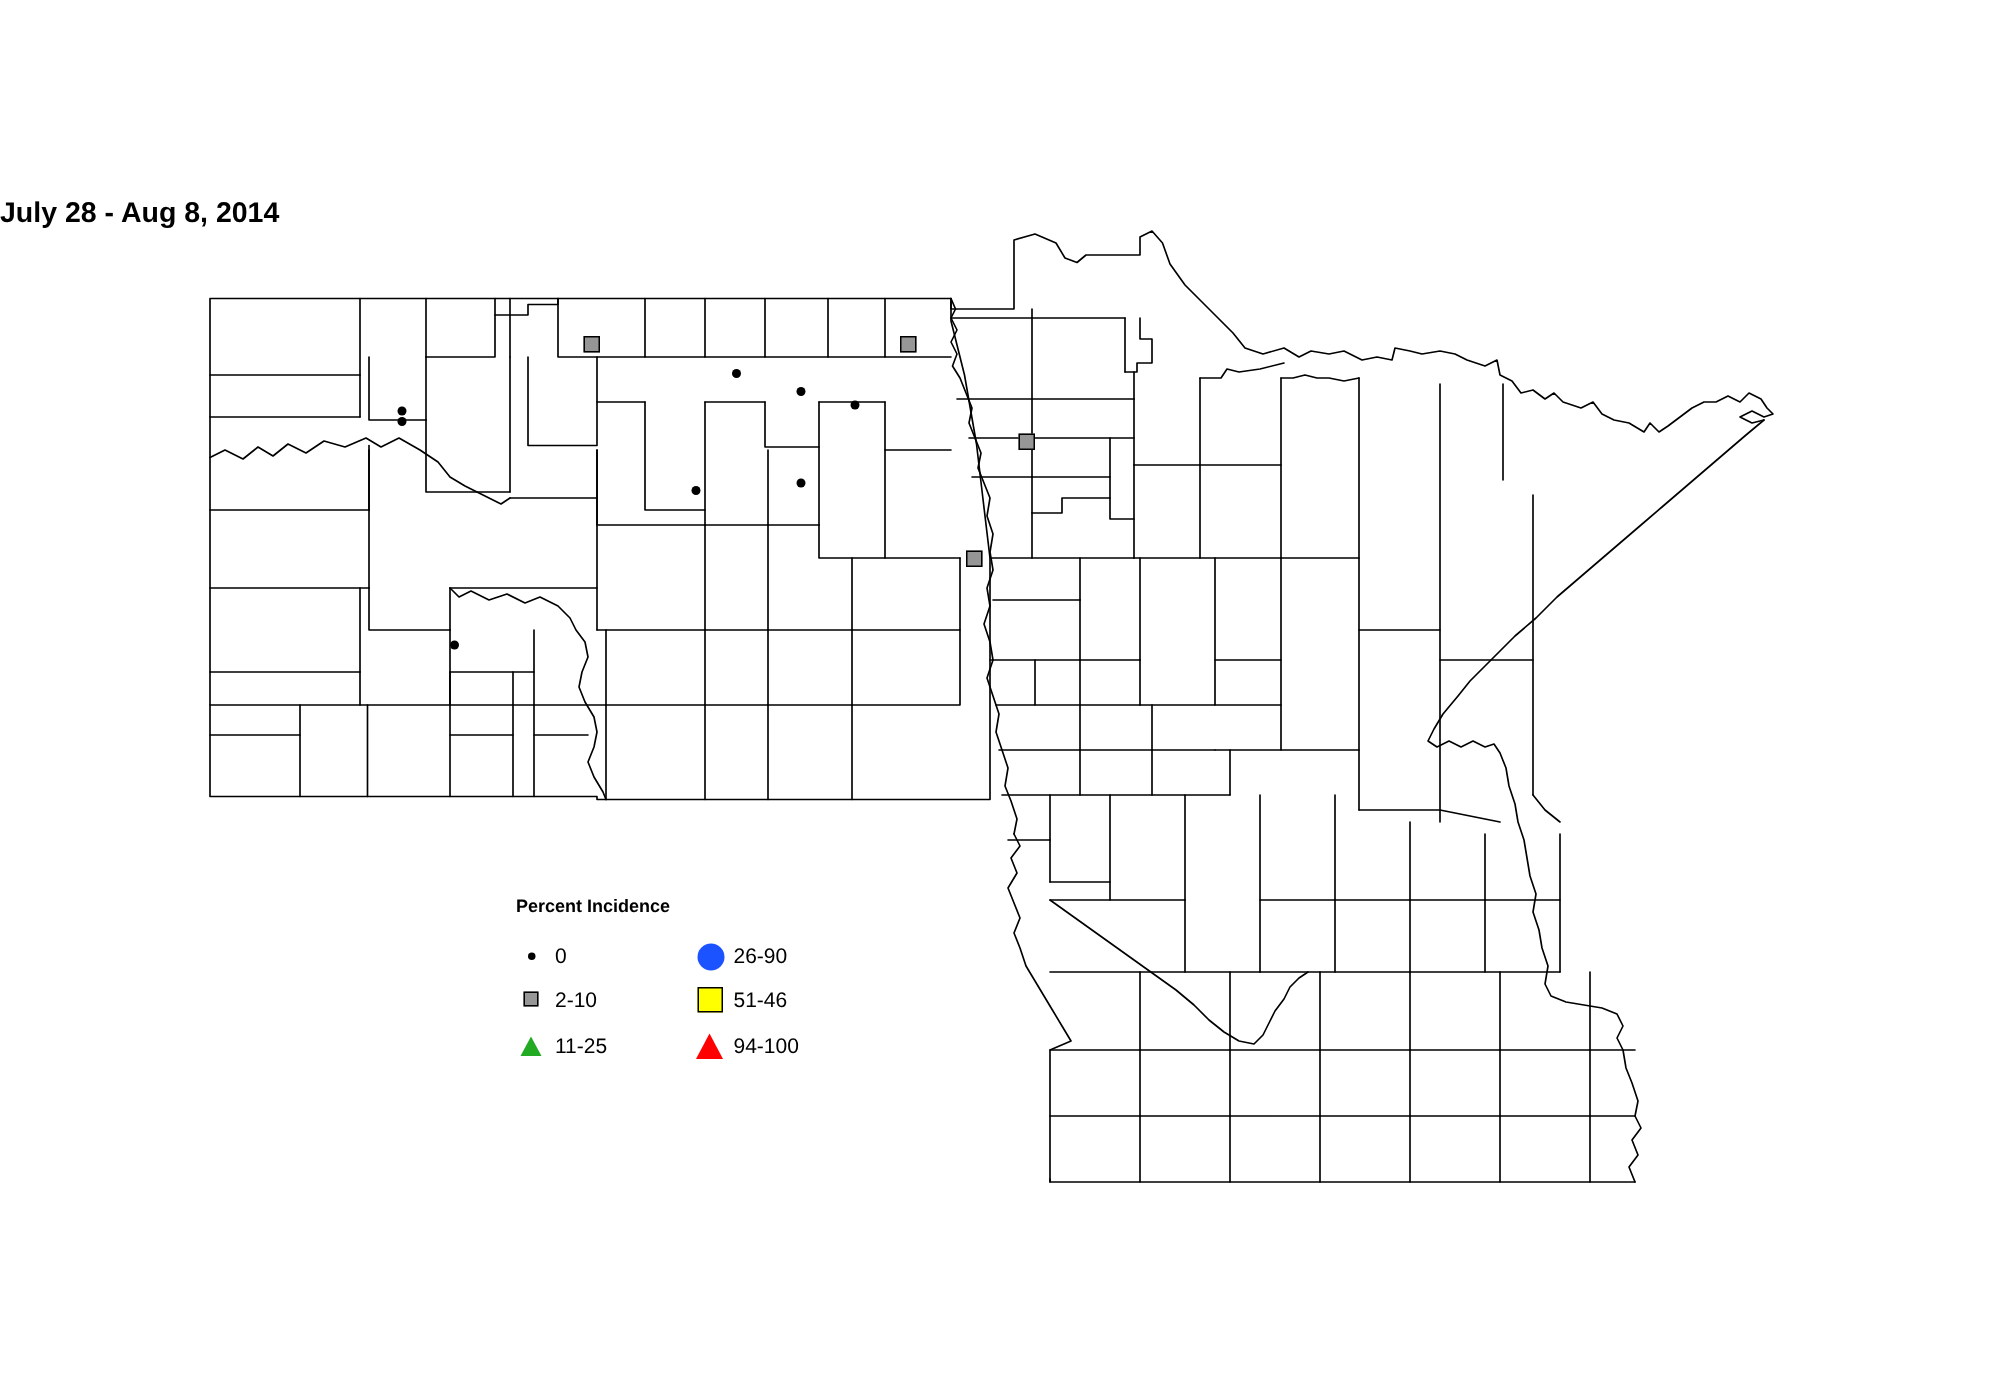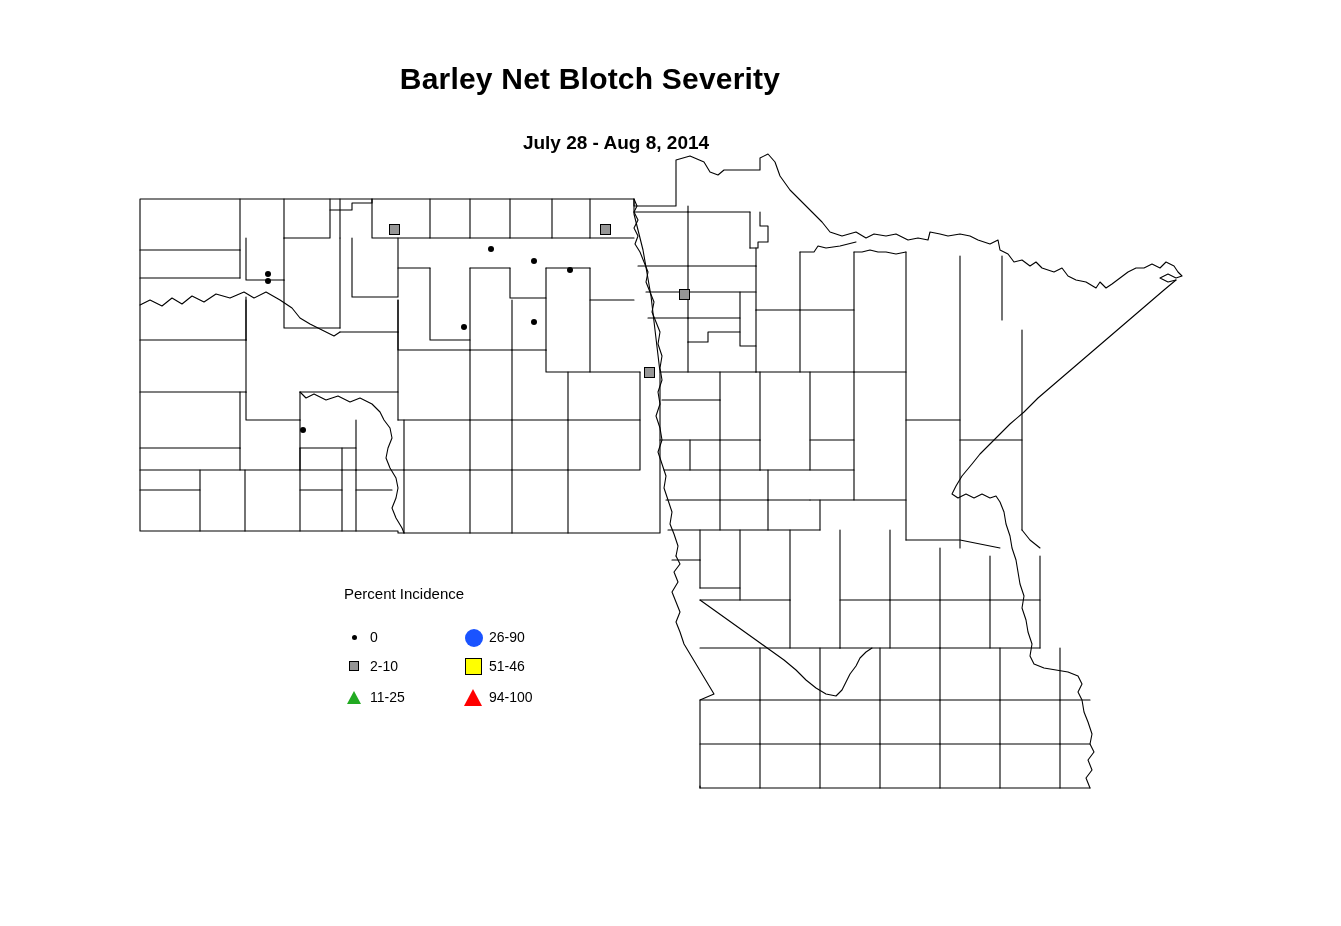--- a/index.html
+++ b/index.html
@@ -27,24 +27,23 @@
     text-align: center;
     font-size: 30px;
     font-weight: bold;
     letter-spacing: 0.2px;
   }
   #subtitle {
     position: absolute;
     left: 0;
     top: 132px;
     width: 1180px;
-    text-align: center;
+    text-align: left;
     font-size: 19px;
     font-weight: bold;
-    margin-left: 26px;
   }
   #map-area {
     position: absolute;
     left: 0;
     top: 0;
     width: 1341px;
     height: 926px;
   }
   #map-svg {
     position: absolute;
@@ -55,23 +54,23 @@
   #legend {
     position: absolute;
     left: 344px;
     top: 585px;
     width: 230px;
     height: 130px;
   }
   #legend-title {
     position: absolute;
     left: 0;
-    top: 0;
-    font-size: 15px;
-    font-weight: normal;
+    top: 12px;
+    font-size: 12px;
+    font-weight: bold;
     white-space: nowrap;
   }
   .legend-row {
     position: absolute;
     height: 24px;
   }
   .legend-col-a { left: 0px; }
   .legend-col-b { left: 119px; }
   .legend-r0 { top: 41px; }
   .legend-r1 { top: 70px; }
@@ -160,21 +159,20 @@
     height: 11px;
     border: 1px solid #000000;
     box-sizing: border-box;
   }
 </style>
 </head>
 <body>
 
 <div id="figure">
 
-  <div id="title">Barley Net Blotch Severity</div>
   <div id="subtitle">July 28 - Aug 8, 2014</div>
 
   <div id="map-area">
 
     <svg id="map-svg" width="1341" height="926" viewBox="0 0 1341 926">
       <g fill="none" stroke="#000000" stroke-width="1.1" stroke-linejoin="round" stroke-linecap="round">
 
         <path d="M140,199 L140,531 L398,531 L398,533 L660,533 L660,372 L655,330 L651,296 L643,250 L634,214 L634,199 Z"></path>
 
         <path d="M140,250 L240,250"></path>

